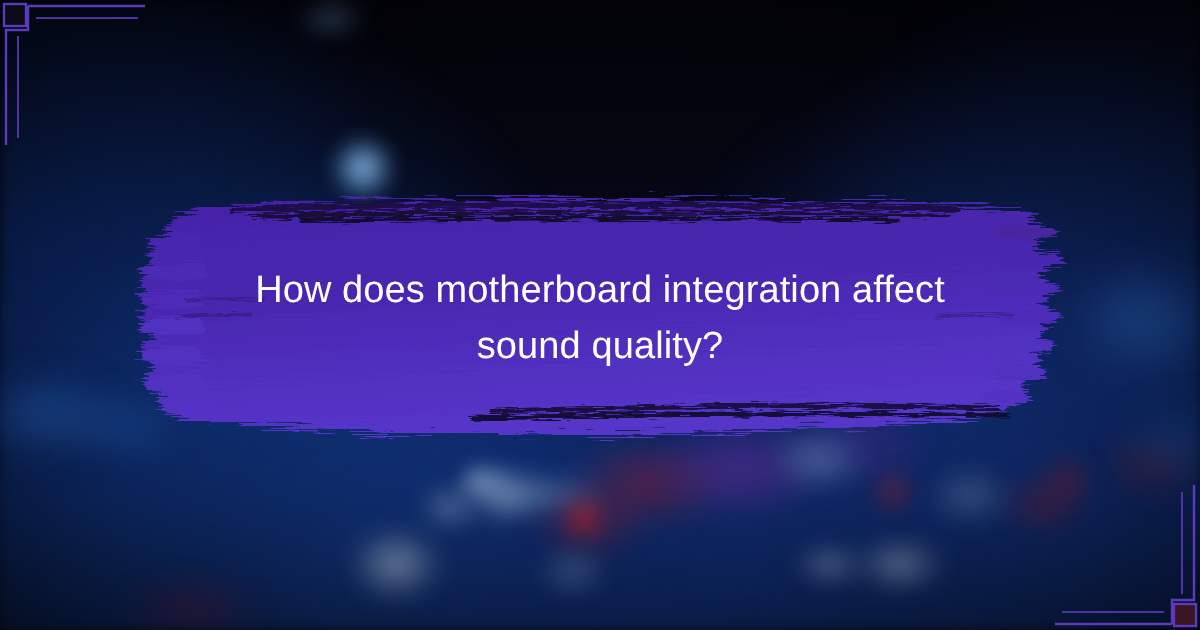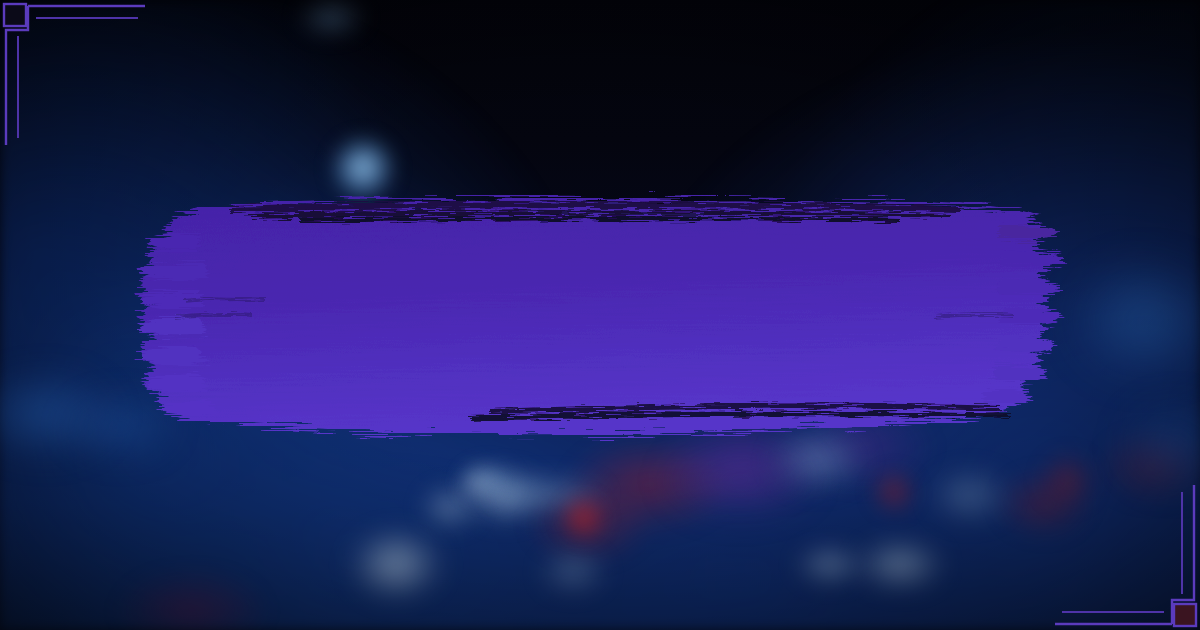--- a/index.html
+++ b/index.html
@@ -284,14 +284,16 @@
       </g>
 
       <g filter="url(#gritFine)" opacity="0.30">
         <path d="M 185 300 C 210 297, 240 296, 265 298 L 265 301 C 240 299, 210 300, 185 303 Z" fill="#180f3c"></path>
         <path d="M 176 316 C 200 313, 230 312, 252 314 L 252 317 C 230 315, 200 316, 176 319 Z" fill="#180f3c"></path>
         <path d="M 935 316 C 960 313, 990 312, 1012 314 L 1012 317 C 990 315, 960 316, 935 319 Z" fill="#180f3c"></path>
       </g>
     </svg>
   </div>
 
+  <div class="headline">How does motherboard integration affect
+sound quality?</div>
 
 </div>
 
 </body></html>

